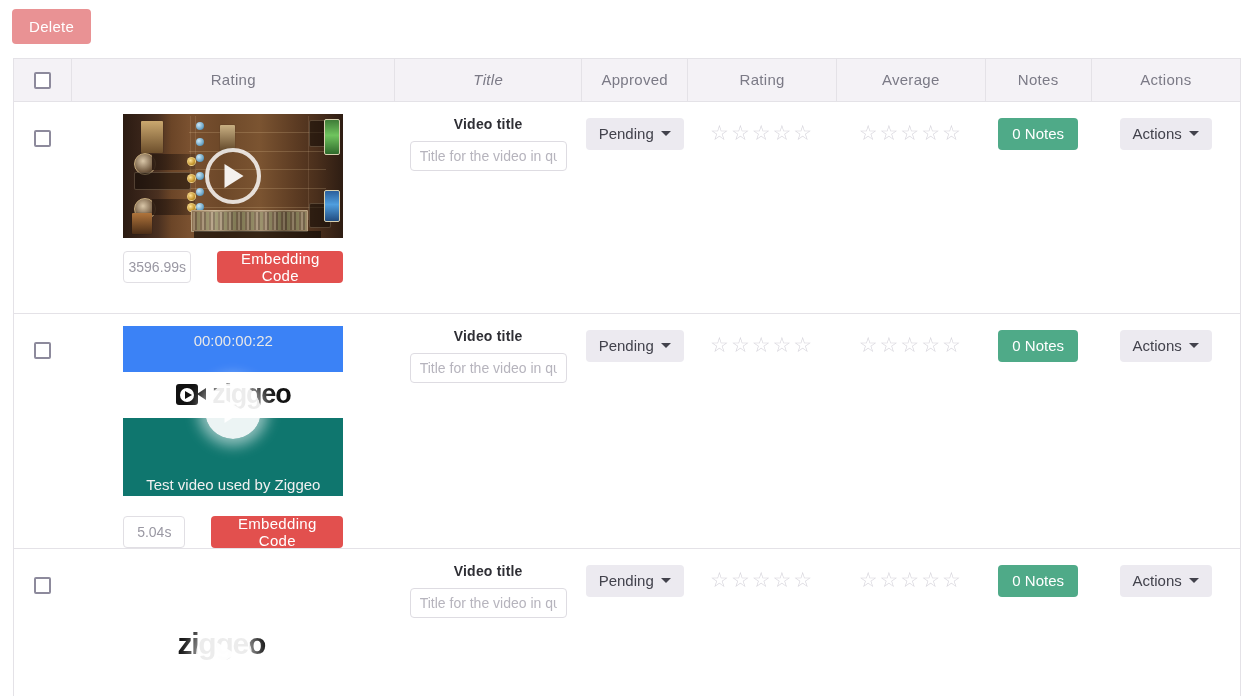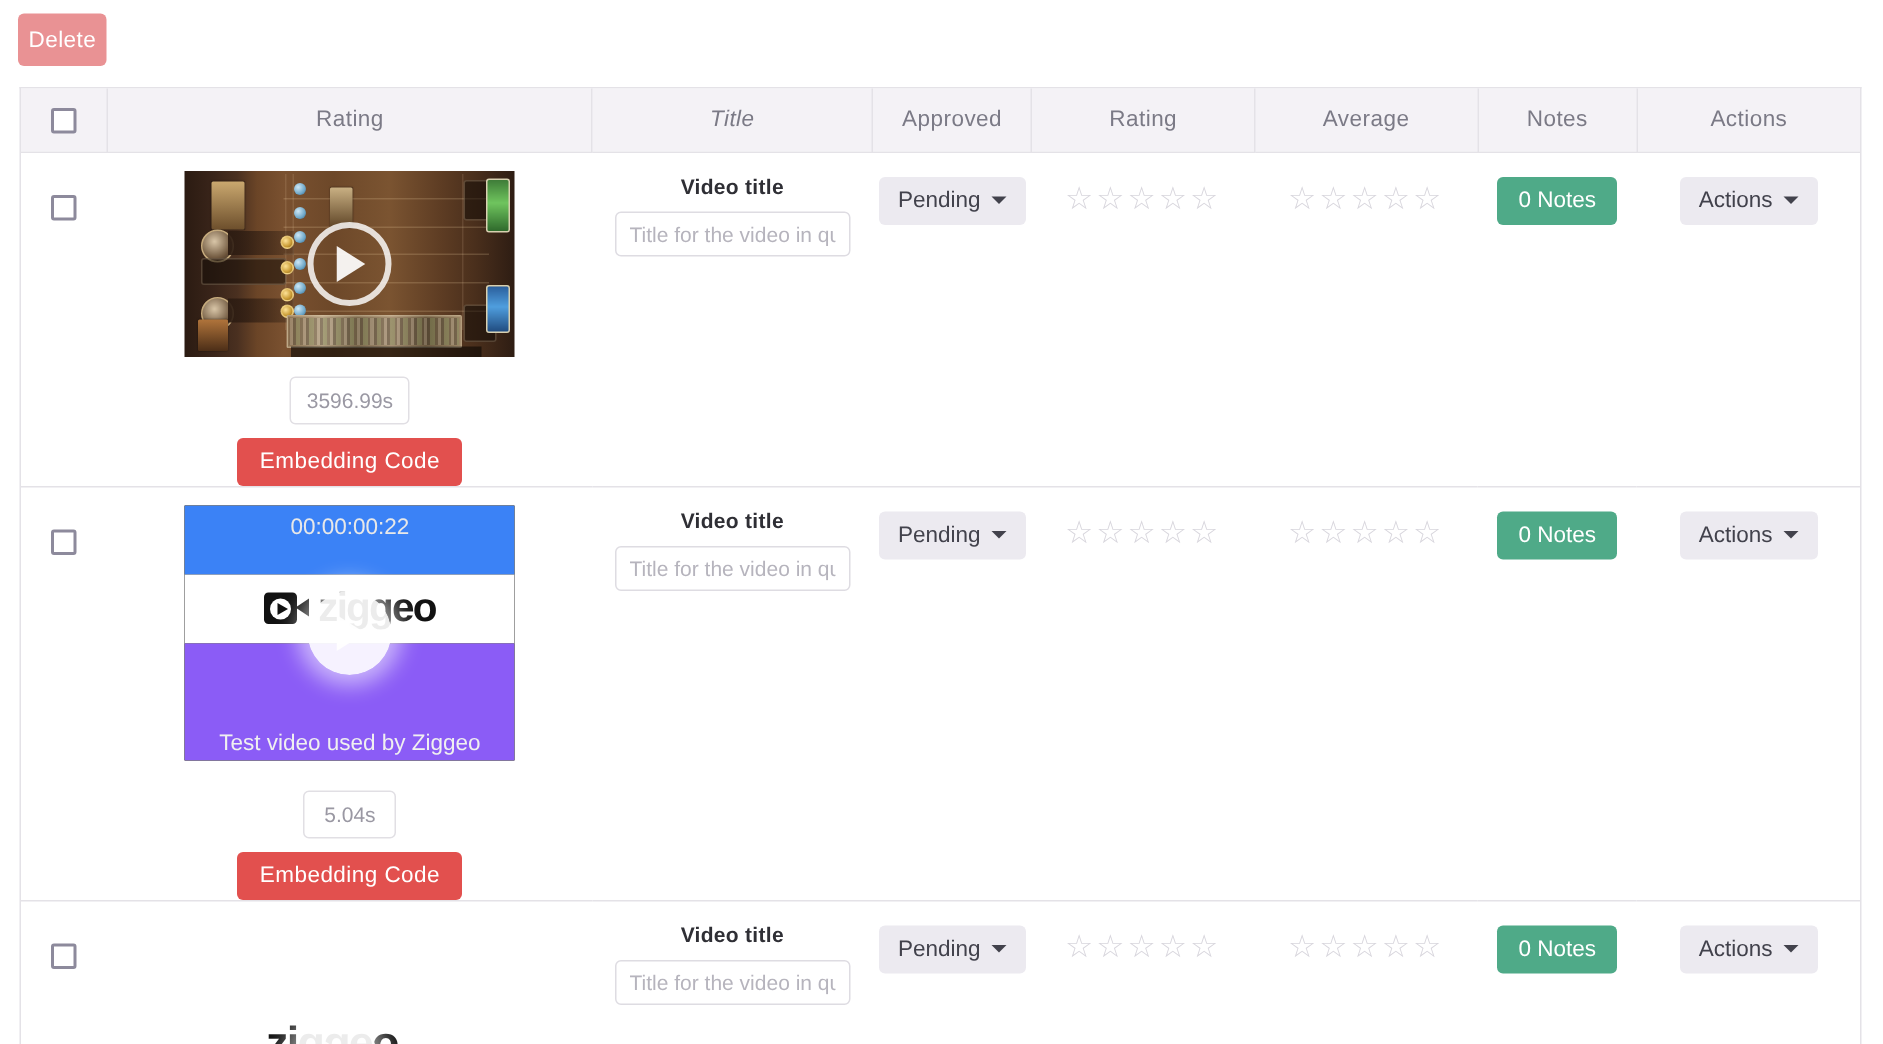--- a/index.html
+++ b/index.html
@@ -12,21 +12,21 @@
   }
 
   
   .toolbar {
     position: absolute;
     left: 12px; top: 9px;
     height: 35px;
   }
   .delete-btn {
     display: inline-flex; align-items: center; justify-content: center;
-    height: 35px; padding: 0 7px;
+    height: 35px; padding: 0 17px;
     background: #e99294;
     color: #ffffff;
     border: none; border-radius: 4px;
     font-size: 15px; font-family: "Liberation Sans", sans-serif;
     letter-spacing: .3px;
     cursor: pointer;
   }
 
   
   .table-wrap {
@@ -176,21 +176,21 @@
     background:#3b82f6; color:#e8e8e8;
     font-size:15px; text-align:center; padding-top:6px;
     font-family:"Liberation Sans", sans-serif;
   }
   .thumb-zig2 .band-mid {
     position:absolute; left:0; right:0; top:46px; height:46px;
     background:#fff; display:flex; align-items:center; justify-content:center;
   }
   .thumb-zig2 .band-bot {
     position:absolute; left:0; right:0; top:92px; bottom:0;
-    background:#8b5cf6; color:#f0f0f0; font-size:15px;
+    background:#0f766e; color:#f0f0f0; font-size:15px;
     display:flex; align-items:flex-end; justify-content:center;
     padding-bottom:3px;
   }
   .zig-cam {
     width: 30px; height: 21px; position: relative; margin-right: 6px; flex: none;
   }
   .zig-cam .body {
     position:absolute; left:0; top:0; width:22px; height:21px;
     background:#111; border-radius:3px;
   }
@@ -239,23 +239,22 @@
   .play-overlay .tri {
     position:absolute; left:52%; top:50%;
     transform: translate(-50%,-50%);
     border-left: 19px solid rgba(255,255,255,.92);
     border-top: 12px solid transparent;
     border-bottom: 12px solid transparent;
   }
 
   
   .meta-row {
-    display:flex; align-items:center; gap:9px;
+    display:flex; align-items:center; gap:26px;
     margin-top: 13px;
-    flex-direction: column;
   }
   .meta-row.r1 { padding-left: 0px; }
   .dur-box {
     display:inline-flex; align-items:center; justify-content:center;
     height:32px; min-width:62px; padding:0 10px;
     border:1px solid #e1dfe4; border-radius:4px;
     color:#9a98a3; font-size:14px; background:#fff;
   }
   .embed-btn {
     display:inline-flex; align-items:center; justify-content:center;

